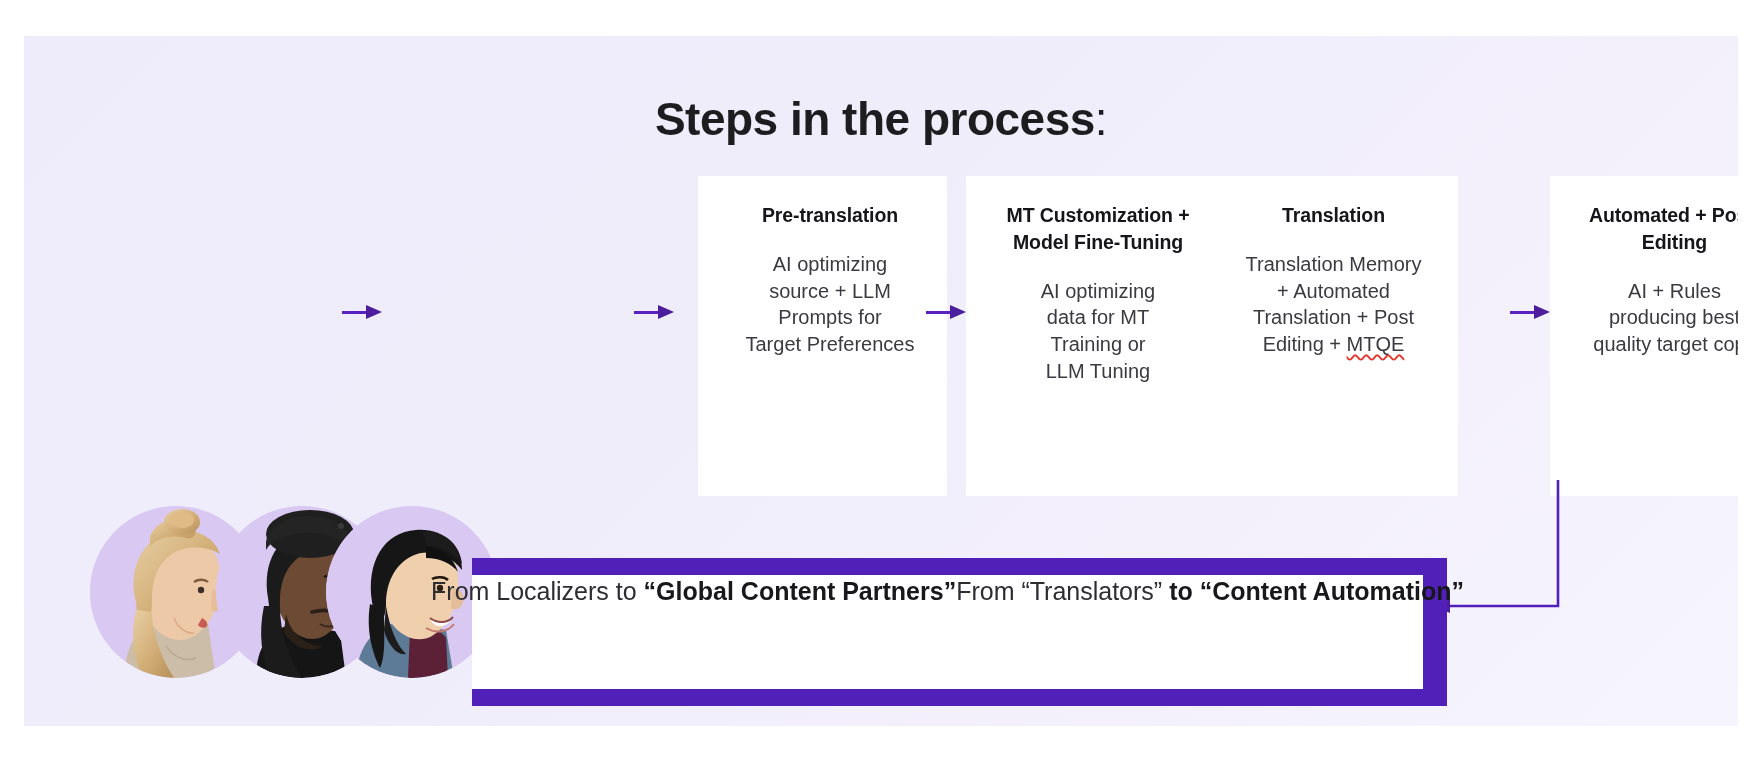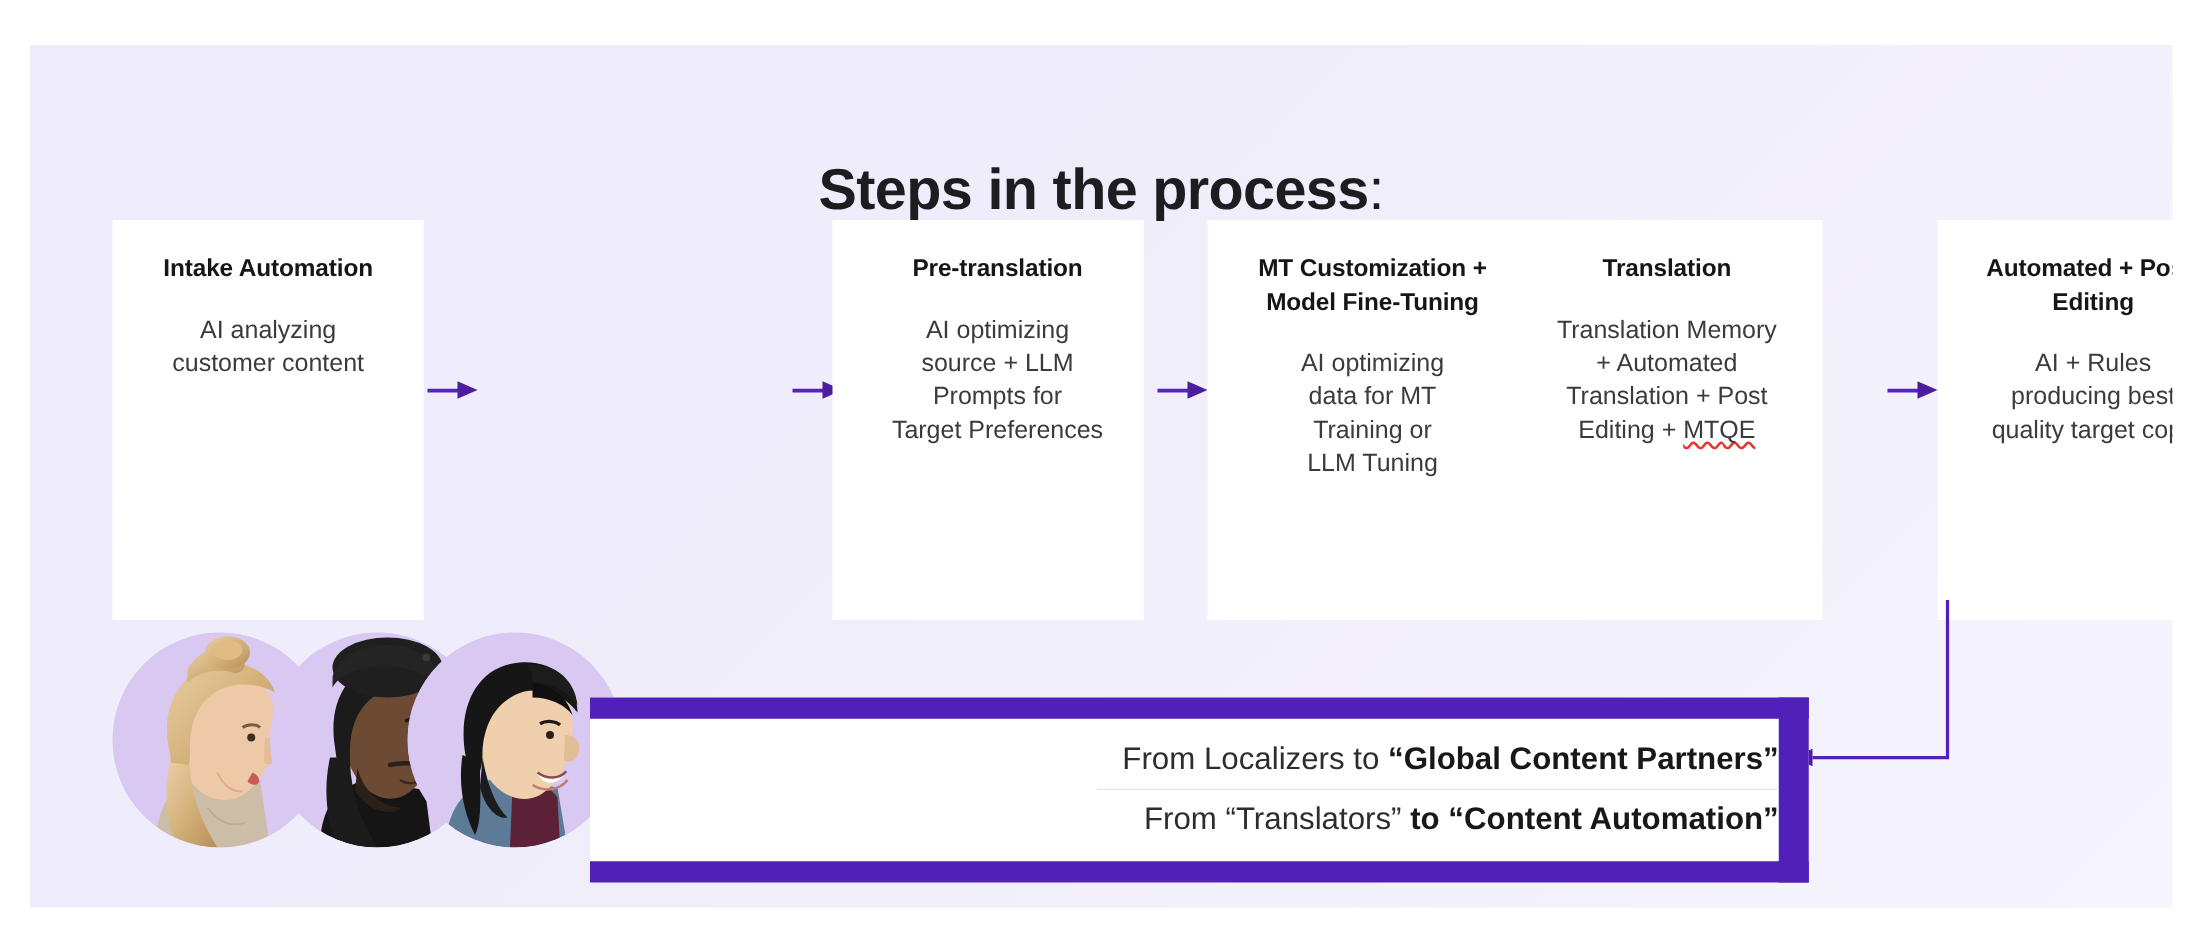--- a/index.html
+++ b/index.html
@@ -28,21 +28,20 @@
   .title {
     position: absolute;
     left: 0;
     top: 58px;
     width: 1714px;
     text-align: center;
     font-size: 46px;
     line-height: 1.1;
     color: #1d1d1f;
     letter-spacing: -0.5px;
-    margin-top: 32px;
   }
   .title .strong { font-weight: 700; }
   .title .colon { font-weight: 400; }
 
   
   .cards {
     position: absolute;
     left: 66px;
     top: 140px;
     width: 1590px;
@@ -135,22 +134,21 @@
     background: #ffffff;
     border-top: 17px solid #5120b8;
     border-bottom: 17px solid #5120b8;
     border-right: 24px solid #5120b8;
     box-sizing: border-box;
   }
   .banner-inner {
     position: absolute;
     left: 0; top: 0; right: 0; bottom: 0;
     display: flex;
-    flex-direction: column;
-    align-items: flex-end;
+    align-items: flex-start;
     justify-content: center;
   }
   .banner-line {
     font-size: 25px;
     color: #2c2c31;
     line-height: 1.35;
     text-align: center;
     white-space: nowrap;
   }
   .banner-line b { font-weight: 700; color: #17171c; }
@@ -175,39 +173,33 @@
 <body>
 
 <div class="slide">
 
   <div class="title">
     <span class="strong">Steps in the process</span><span class="colon">:</span>
   </div>
 
   <div class="cards">
 
-    <div class="card" style="left:0px;">
-      <div class="card-title">Intake
-Automation</div>
-      <div class="card-body">AI analyzing
-customer content</div>
-    </div>
 
     <div class="arrow" style="left:252px;">
       <div class="shaft"></div>
       <div class="head"></div>
     </div>
 
 
     <div class="arrow" style="left:544px;">
       <div class="shaft"></div>
       <div class="head"></div>
     </div>
 
-    <div class="card" style="left:576px;padding-left:29px;">
+    <div class="card" style="left:608px;padding-left:29px;">
       <div class="card-title">Pre-translation</div>
       <div class="card-body">AI optimizing
 source + LLM
 Prompts for
 Target Preferences</div>
     </div>
 
     <div class="arrow" style="left:836px;">
       <div class="shaft"></div>
       <div class="head"></div>

